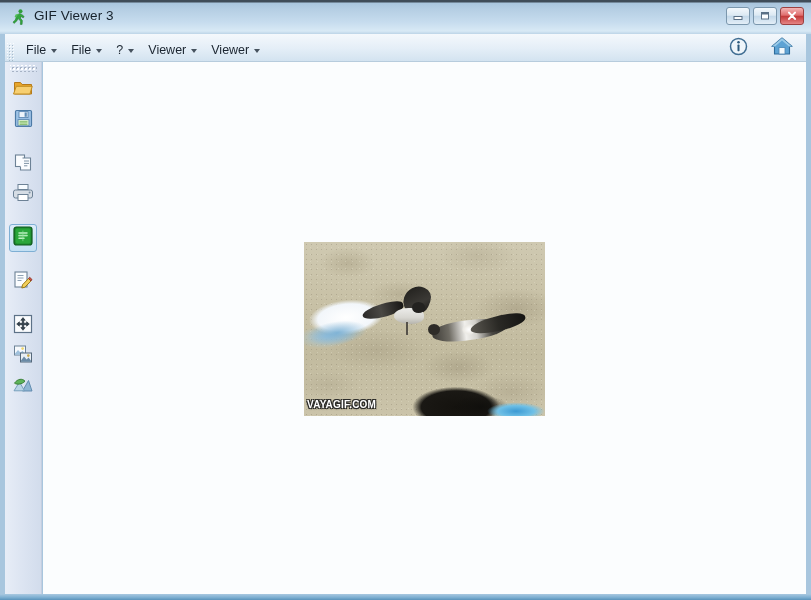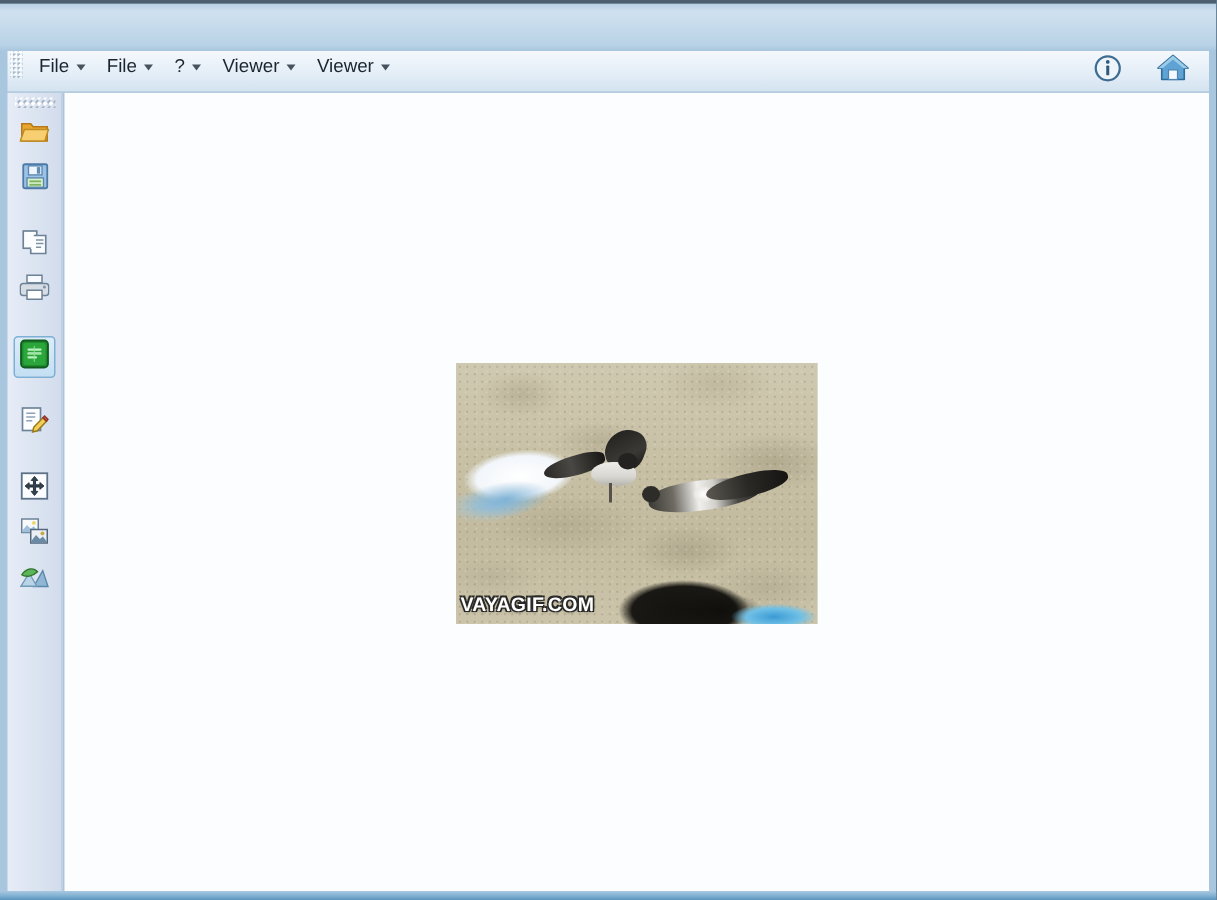--- a/index.html
+++ b/index.html
@@ -82,21 +82,21 @@
   
   .menubar {
     position: absolute;
     left: 5px; top: 34px;
     width: 801px;
     height: 28px;
     box-sizing: border-box;
     background: linear-gradient(to bottom, #f4f8fc, #e4eef7 55%, #d3e3f0);
     border-bottom: 1px solid #b7ccdd;
     display: flex;
-    align-items: flex-start;
+    align-items: flex-end;
   }
   .menu-grip {
     width: 8px; height: 18px;
     margin-left: 2px; margin-right: 4px;
     background-image:
        radial-gradient(#ffffff 40%, transparent 41%),
        radial-gradient(#9fb2c2 40%, transparent 41%);
     background-size: 3px 3px, 3px 3px;
     background-position: 2px 2px, 1px 1px;
     opacity: .85;
@@ -297,38 +297,67 @@
   .b2-head {
     position: absolute; left: 2px; top: 10px;
     width: 12px; height: 11px;
     background: #2e2c28;
     border-radius: 50%;
   }
   .gif-watermark {
     position: absolute;
     left: 3px;
     bottom: 6px;
-    font-size: 13px;
+    font-size: 10px;
     font-weight: bold;
     color: #ffffff;
     letter-spacing: .2px;
     font-family: "Liberation Sans", sans-serif;
     text-shadow:
       -1px -1px 0 #2a2a28, 1px -1px 0 #2a2a28,
       -1px  1px 0 #2a2a28, 1px  1px 0 #2a2a28,
        0px  1px 2px rgba(0,0,0,.6);
     white-space: nowrap;
   }
 </style>
 </head>
 <body>
 
 <div id="screen">
   <div class="window">
 
+    <div class="titlebar">
+      <span class="title-icon">
+        <svg width="18" height="18" viewBox="0 0 18 18">
+          <circle cx="10.5" cy="3.3" r="2" fill="#2f9e3a"></circle>
+          <path d="M9.5 5.4 L11.8 6.4 L14.2 8.6 L13.1 9.9 L11.2 8.2 L10.6 10.4 L12.4 12.6 L12.1 16.4 L10.3 16.4 L10.5 13.1 L8.2 10.6 L6.6 13.2 L4.0 15.4 L3.0 14.1 L5.2 12.1 L6.6 8.3 Z" fill="#33a83e" stroke="#1d6e26" stroke-width=".5"></path>
+          <path d="M9.2 5.6 L5.6 6.6 L4.6 9.0 L6.2 9.4 L7.0 7.7 Z" fill="#4fbf55"></path>
+        </svg>
+      </span>
+      <span class="title-text">GIF Viewer 3</span>
+
+      <div class="win-buttons">
+        <div class="wbtn">
+          <svg class="wbtn-glyph" width="12" height="10" viewBox="0 0 12 10">
+            <rect x="2" y="5.5" width="8" height="3" fill="#fdfeff" stroke="#5a7086" stroke-width="1"></rect>
+          </svg>
+        </div>
+        <div class="wbtn">
+          <svg class="wbtn-glyph" width="12" height="10" viewBox="0 0 12 10">
+            <rect x="2.5" y="1.5" width="7" height="6.5" fill="#fdfeff" stroke="#5a7086" stroke-width="1"></rect>
+            <rect x="2.5" y="1.5" width="7" height="2" fill="#5a7086"></rect>
+          </svg>
+        </div>
+        <div class="wbtn close">
+          <svg class="wbtn-glyph" width="12" height="10" viewBox="0 0 12 10">
+            <path d="M3 1.6 L9 7.9 M9 1.6 L3 7.9" stroke="#ffffff" stroke-width="2.1" stroke-linecap="round"></path>
+          </svg>
+        </div>
+      </div>
+    </div>
 
     <div class="menubar">
       <div class="menu-grip"></div>
 
       <div class="menu-item">
         <span>File</span>
         <span class="caret"></span>
       </div>
       <div class="menu-item">
         <span>File</span>

